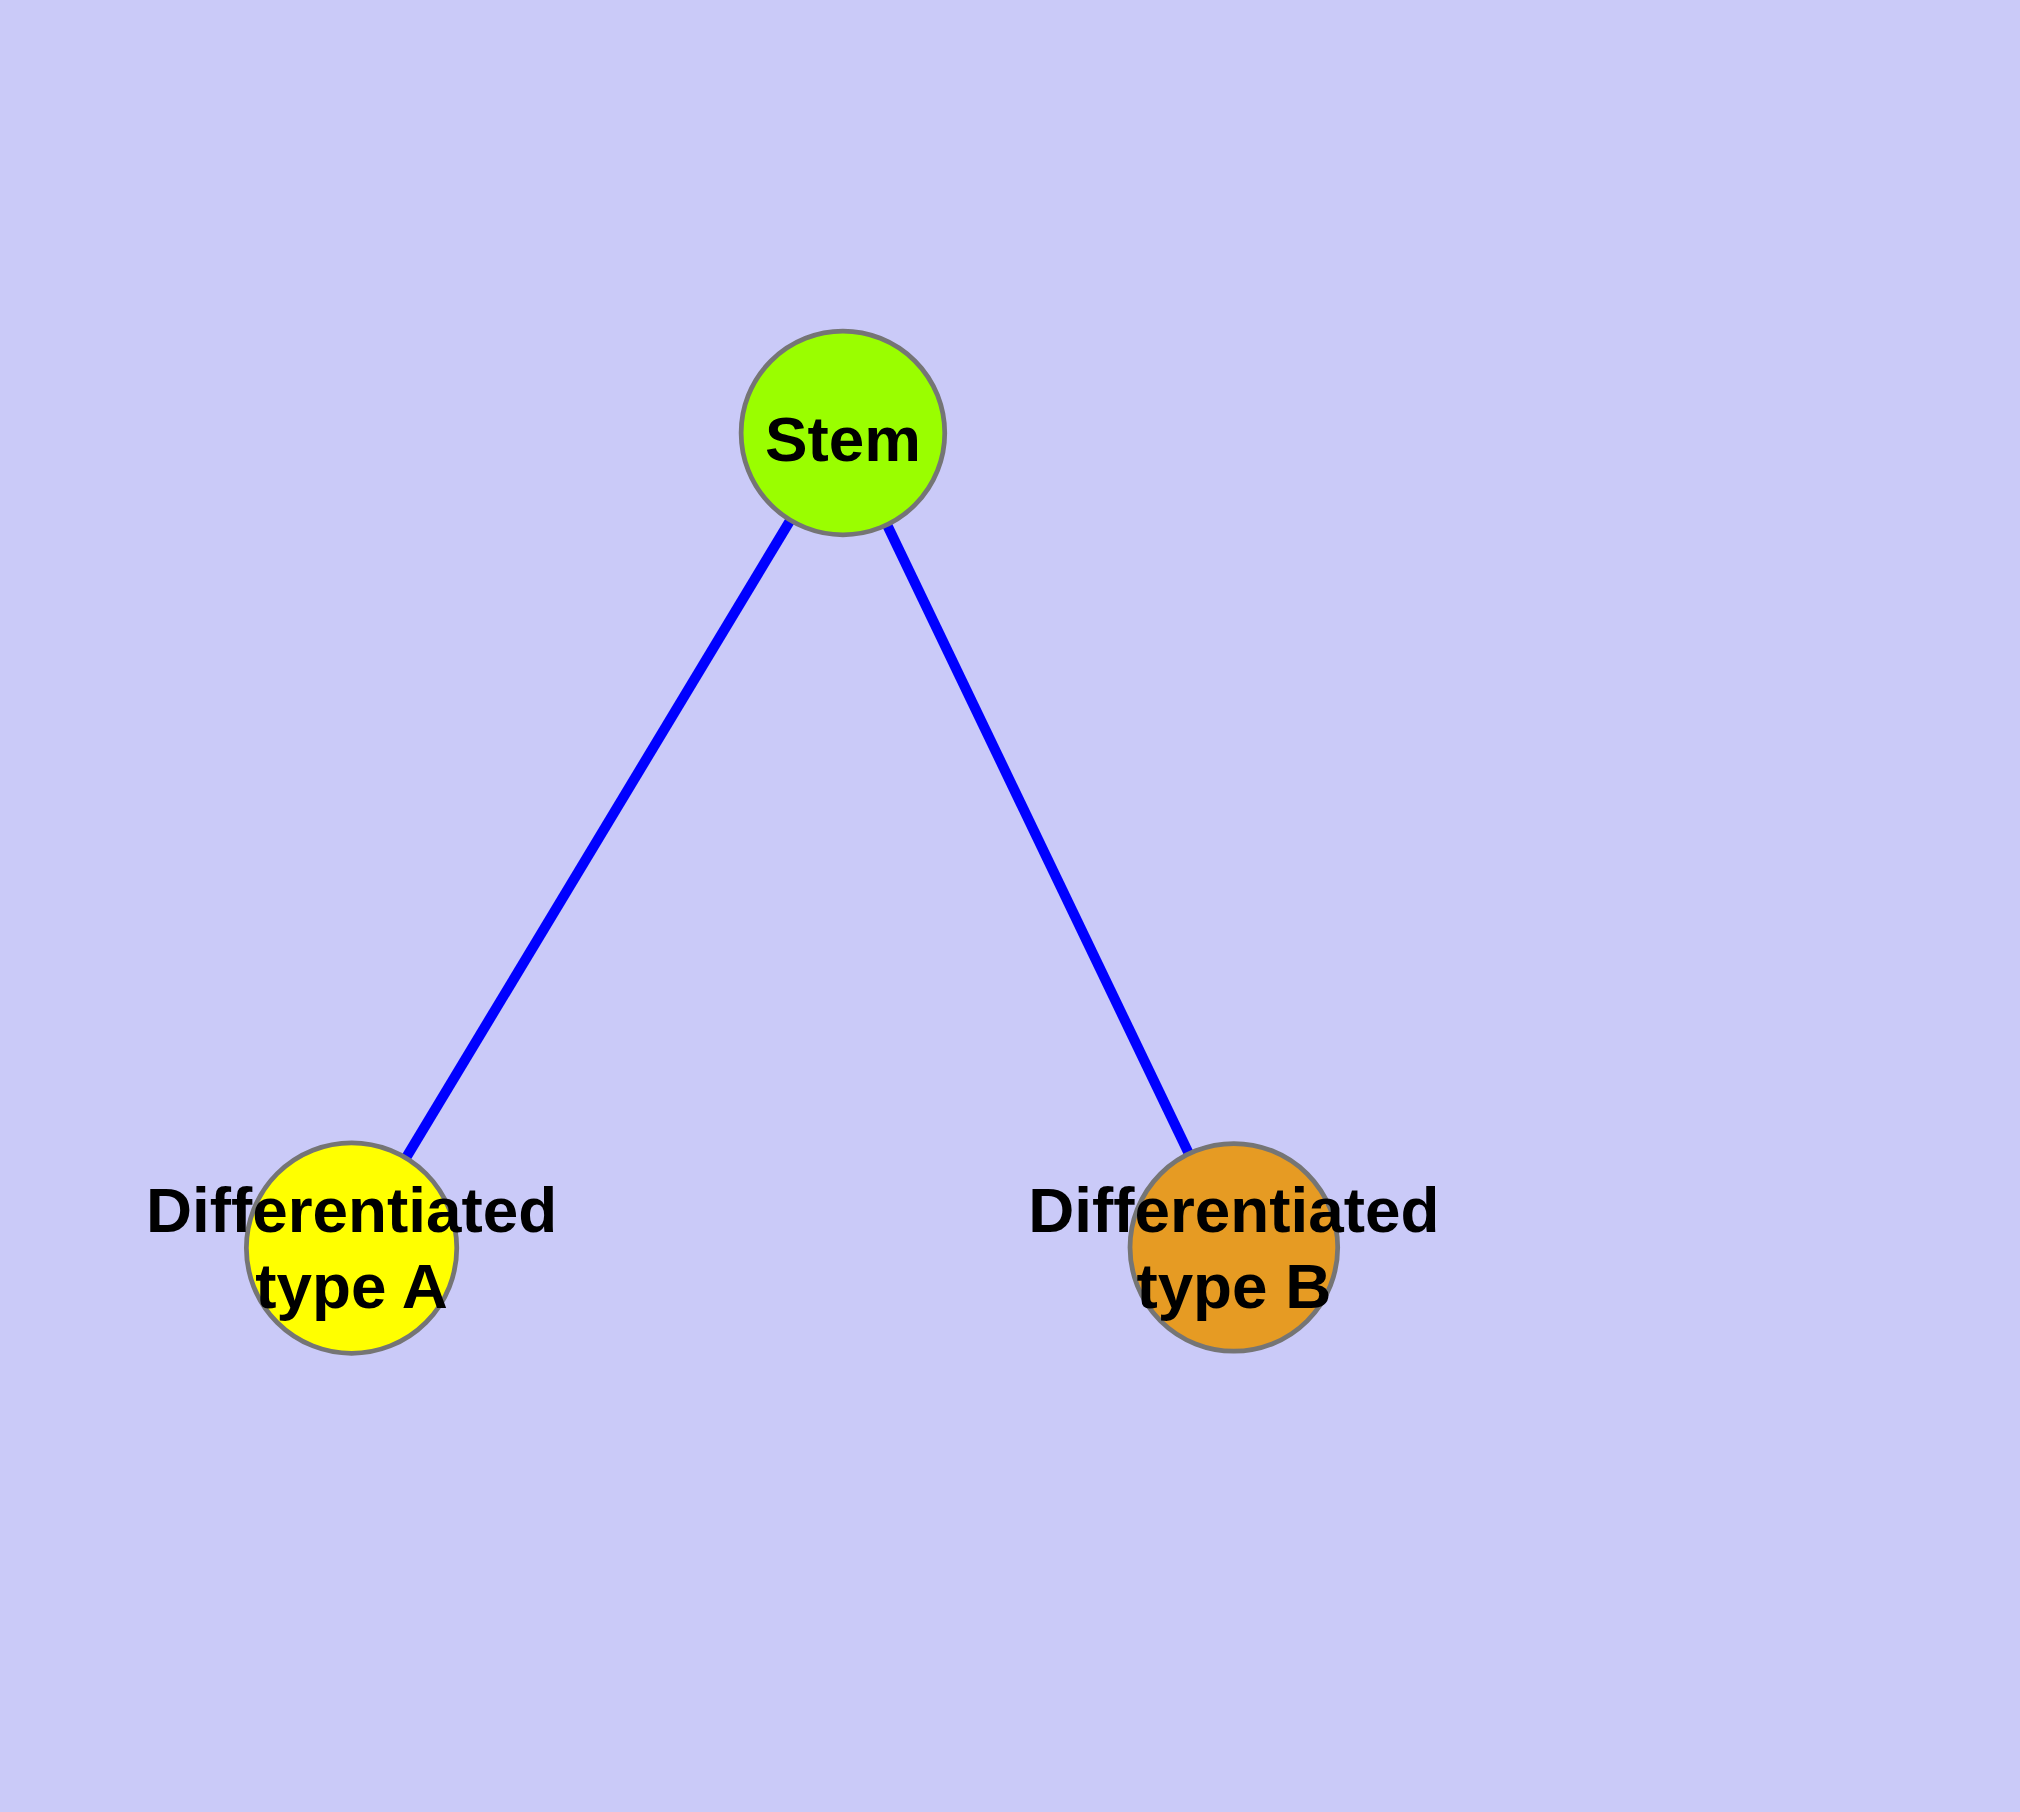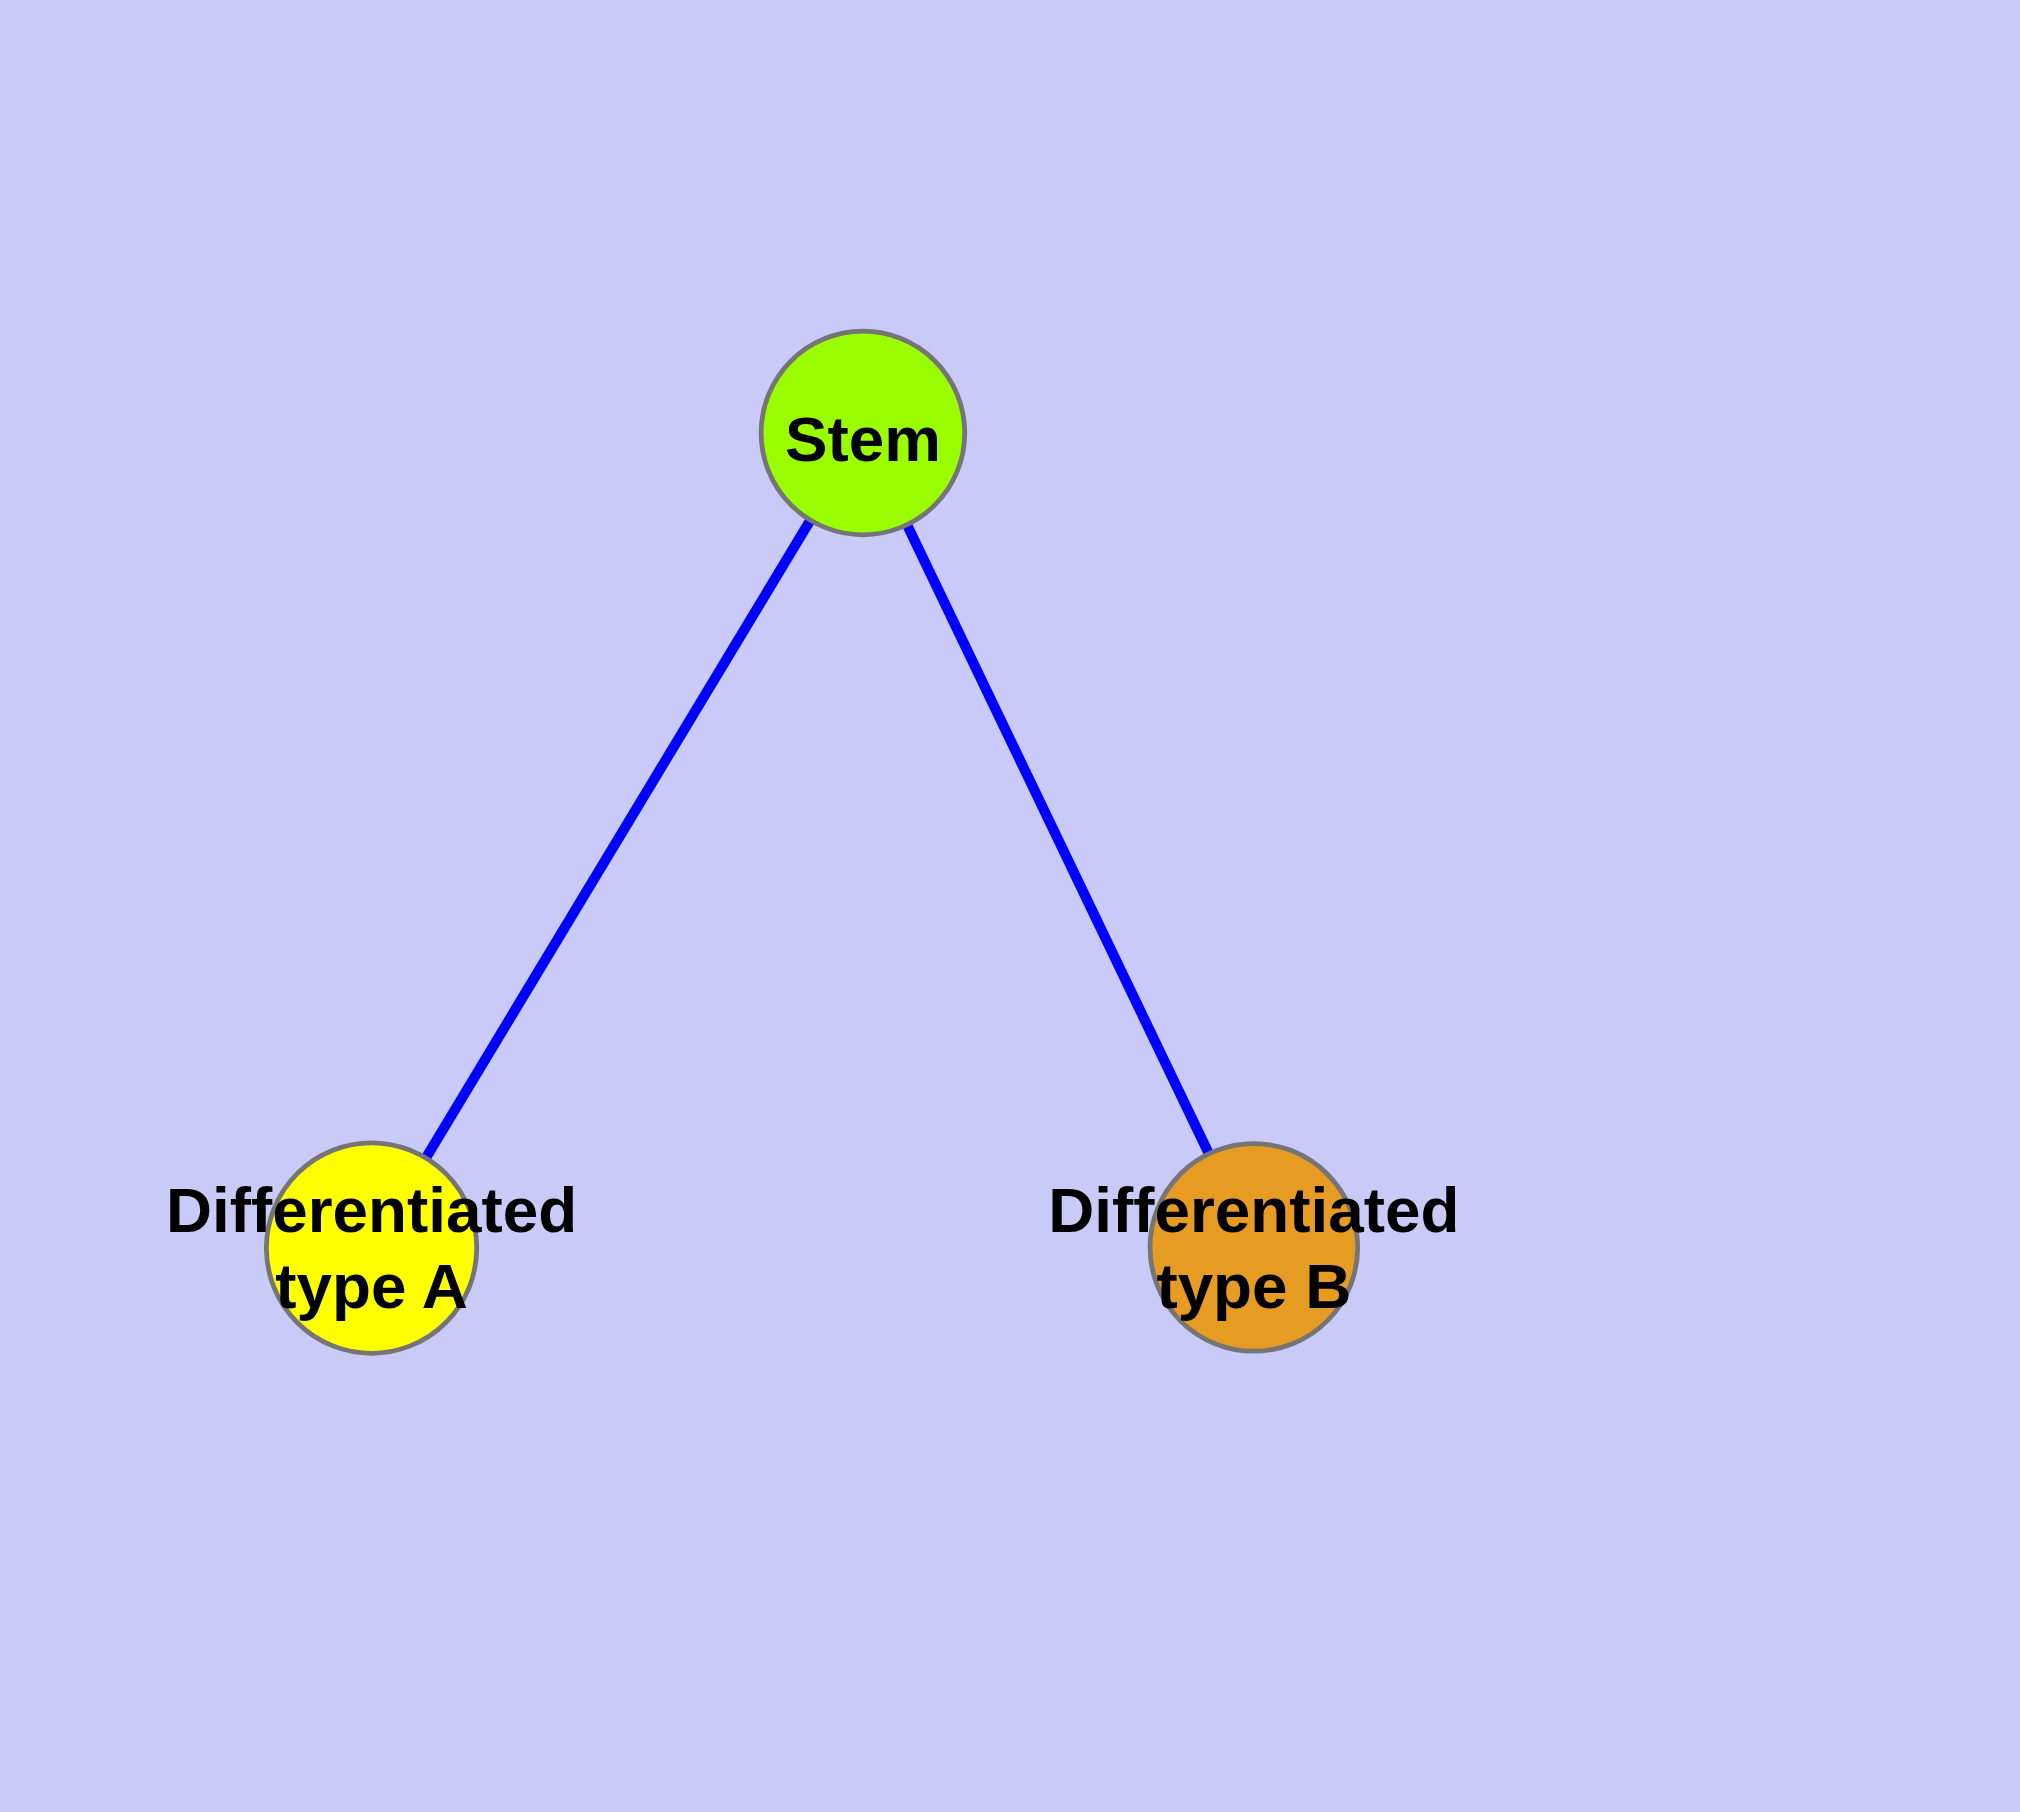--- a/index.html
+++ b/index.html
@@ -5,21 +5,20 @@
   html, body {
     margin: 0;
     padding: 0;
     background: #cacaf8;
   }
   .canvas {
     width: 1618px;
     height: 1812px;
     position: relative;
     overflow: hidden;
-    margin-left: 20px;
   }
   svg {
     display: block;
     width: 100%;
     height: 100%;
   }
   .edge {
     stroke-width: 15;
     fill: none;
     stroke-linecap: butt;

